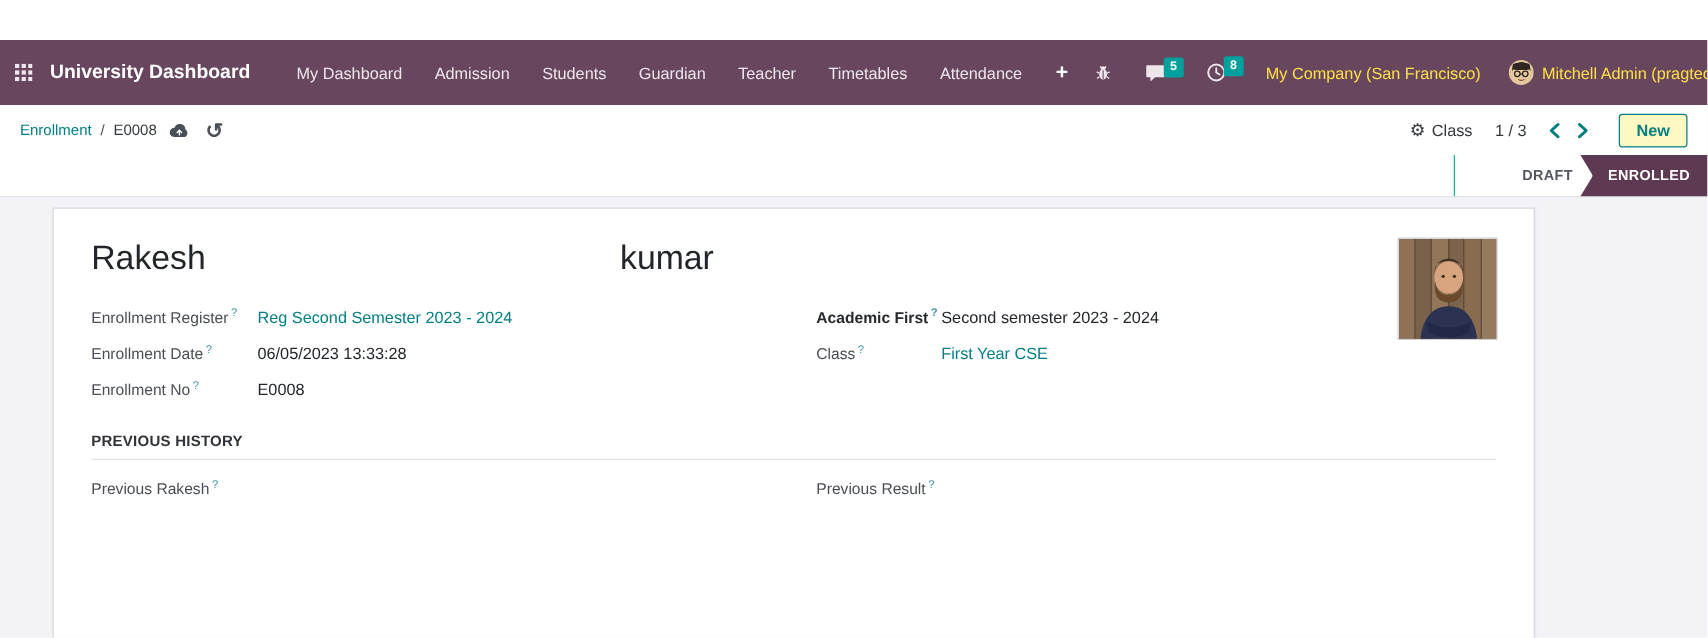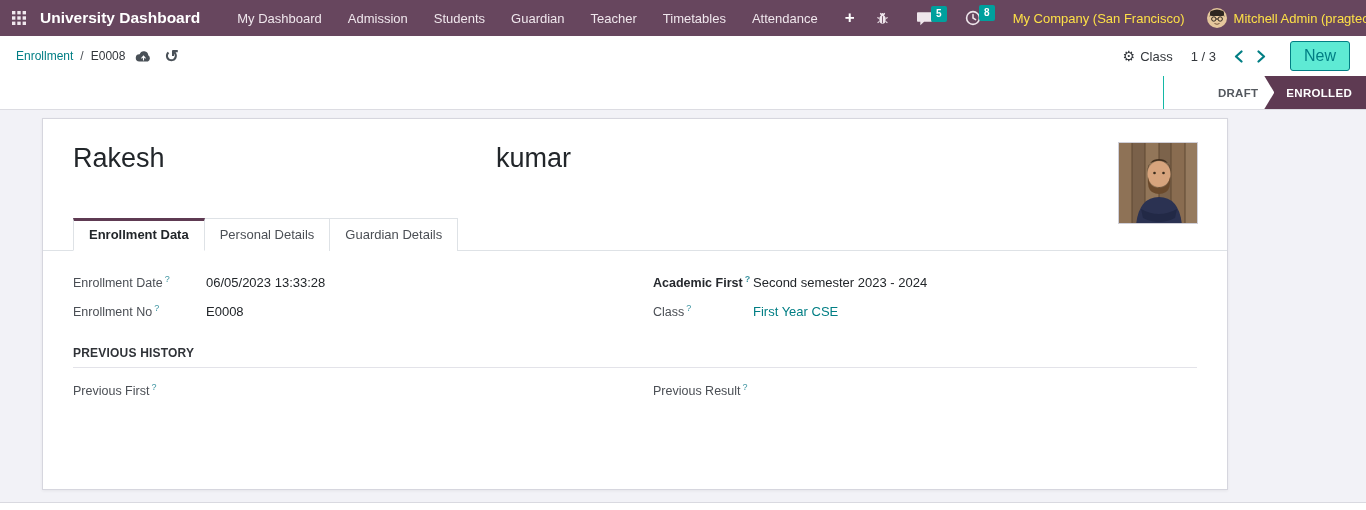--- a/index.html
+++ b/index.html
@@ -4,23 +4,23 @@
 <style>
   * { box-sizing: border-box; margin: 0; padding: 0; }
   html,body { width:1366px; height:510px; overflow:hidden; }
   body {
     font-family:"Liberation Sans", sans-serif;
     background:#fff; position:relative; color:#22262a;
   }
 
   
   .topbar {
-    height:36px; background:var(--accent,#67465e);
+    height:52px; background:var(--accent,#67465e);
     display:flex; align-items:center; padding:16px 12px;
-    color:#f3ecf1; font-size:13px; white-space:nowrap;
+    color:#f3ecf1; font-size:13px; white-space:nowrap;margin-top:32px;
   }
   .apps-btn { display:flex; align-items:center; margin-right:14px; cursor:pointer; }
   .brand { font-size:15.5px; font-weight:700; color:#fff; margin-right:26px; cursor:pointer; }
   .nav-menu { display:flex; align-items:center; gap:4px; }
   .nav-item { padding:9px 11px; cursor:pointer; color:#efe6ec; }
   .nav-plus { font-size:17px; font-weight:700; padding:6px 12px; cursor:pointer; color:#fff; }
   .topbar-right { margin-left:auto; display:flex; align-items:center; gap:10px; }
   .sys-icon { position:relative; padding:6px 8px; cursor:pointer; display:flex; align-items:center; }
   .badge {
     position:absolute; top:1px; right:-6px; background:var(--badge,#00a09d);
@@ -40,22 +40,22 @@
   .bc-current { color:#33373c; }
   .save-indicator { margin-left:10px; cursor:pointer; display:flex; align-items:center; }
   .discard-btn { margin-left:12px; cursor:pointer; font-size:17px; font-weight:700; color:#495057; line-height:1; }
   .cp-right { margin-left:auto; display:flex; align-items:center; gap:18px; }
   .action-menu { display:flex; align-items:center; gap:5px; font-size:13px; color:#33373c; cursor:pointer; }
   .gear { font-size:14px; color:#33373c; }
   .pager { font-size:13px; color:#33373c; }
   .pager-arrows { display:flex; align-items:center; gap:14px; margin-right:6px; }
   .pager-arrow { cursor:pointer; display:flex; align-items:center; }
   .btn-new {
-    border:1px solid var(--link,#017e84); color:var(--link,#017e84); background:#5eead4;
-    font-size:16px; font-weight:400; padding:5px 13px; border-radius:3px; cursor:pointer;
+    border:1px solid var(--link,#017e84); color:var(--link,#017e84); background:#fef9c3;
+    font-size:13px; font-weight:700; padding:5px 13px; border-radius:3px; cursor:pointer;
   }
 
   
   .status-row {
     height:34px; background:#fff; border-bottom:1px solid #dcdce2;
     display:flex; justify-content:flex-end; align-items:stretch;
   }
   .statusbar { display:flex; border-left:1px solid #14b8a6;padding-left:40px; }
   .status-step {
     display:flex; align-items:center; font-size:11.5px; font-weight:700;
@@ -268,28 +268,27 @@
         <path d="M17 82 q3-28 23-28 q20 0 23 28 z" fill="#2b3252"></path>
         <path d="M22 66 q18 10 36 0 l-2 9 q-16 8 -32 0 z" fill="#222946"></path>
         <ellipse cx="40" cy="31" rx="11.5" ry="13" fill="#d7a47d"></ellipse>
         <path d="M28.5 29 q1-13 11.5-13 q10.5 0 11.5 13 q0-7-3-9 q-8-5-17 0 q-3 2-3 9 z" fill="#42301f"></path>
         <path d="M29 34 q1.5 11 11 11 q9.5 0 11-11 q1 12-4 15 q-7 4-14 0 q-5-3-4-15 z" fill="#6b4a2c"></path>
         <circle cx="35.5" cy="30" r="1.3" fill="#3a2c1e"></circle>
         <circle cx="44.5" cy="30" r="1.3" fill="#3a2c1e"></circle>
       </svg>
     </div>
 
-    <div class="tabbar">
-      <div class="tab active">Enrollment Data</div>
-      <div class="tab">Personal Details</div>
-      <div class="tab">Guardian Details</div>
-    </div>
 
     <div class="fields">
       <div class="fcol">
+        <div class="frow">
+          <span class="flabel"><span>Enrollment Register</span><span class="help">?</span></span>
+          <span class="fvalue link">Reg Second Semester 2023 - 2024</span>
+        </div>
         <div class="frow">
           <span class="flabel"><span>Enrollment Date</span><span class="help">?</span></span>
           <span class="fvalue">06/05/2023 13:33:28</span>
         </div>
         <div class="frow">
           <span class="flabel"><span>Enrollment No</span><span class="help">?</span></span>
           <span class="fvalue">E0008</span>
         </div>
       </div>
       <div class="fcol">
@@ -303,21 +302,21 @@
         </div>
       </div>
     </div>
 
     <div class="history">
       <div class="history-title">PREVIOUS HISTORY</div>
       <hr class="history-rule">
       <div class="history-grid">
         <div class="fcol">
           <div class="frow">
-            <span class="flabel"><span>Previous First</span><span class="help">?</span></span>
+            <span class="flabel"><span>Previous Rakesh</span><span class="help">?</span></span>
             <span class="fvalue empty"></span>
           </div>
         </div>
         <div class="fcol">
           <div class="frow">
             <span class="flabel"><span>Previous Result</span><span class="help">?</span></span>
             <span class="fvalue empty"></span>
           </div>
         </div>
       </div>

